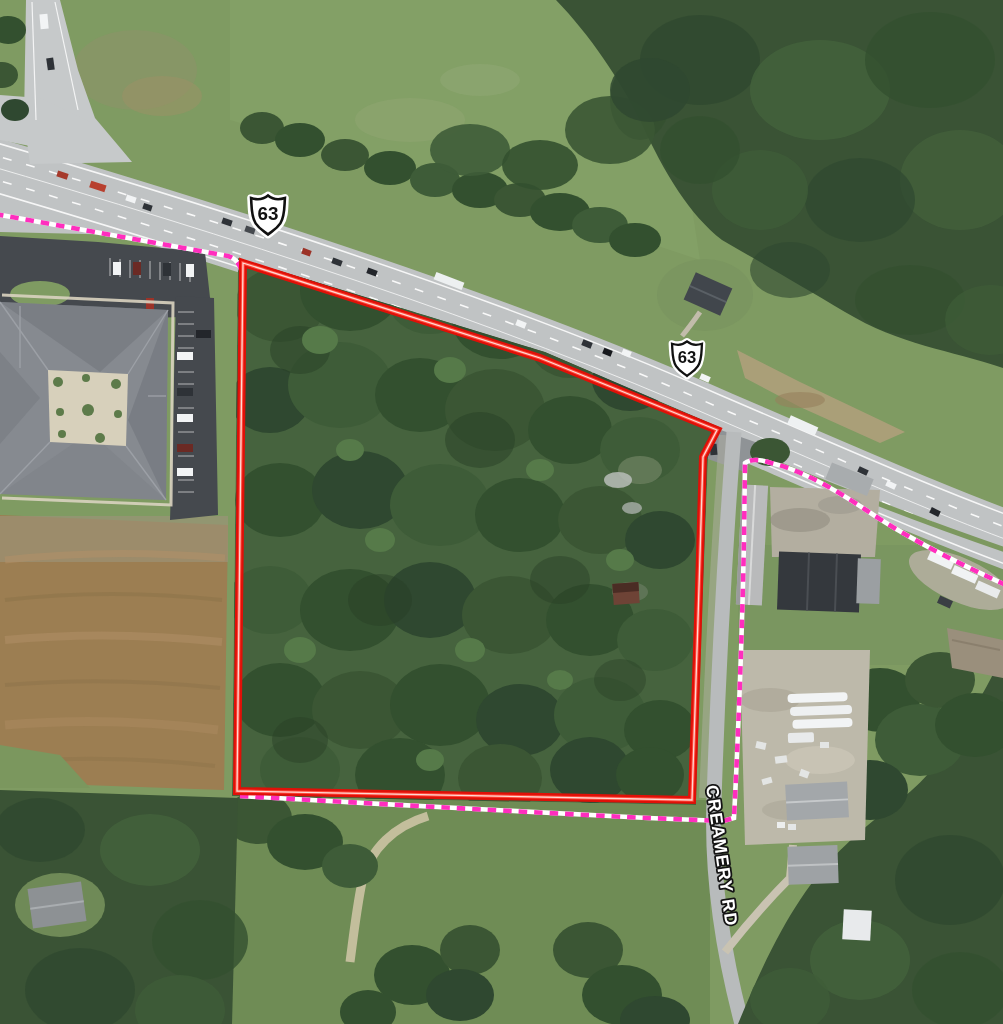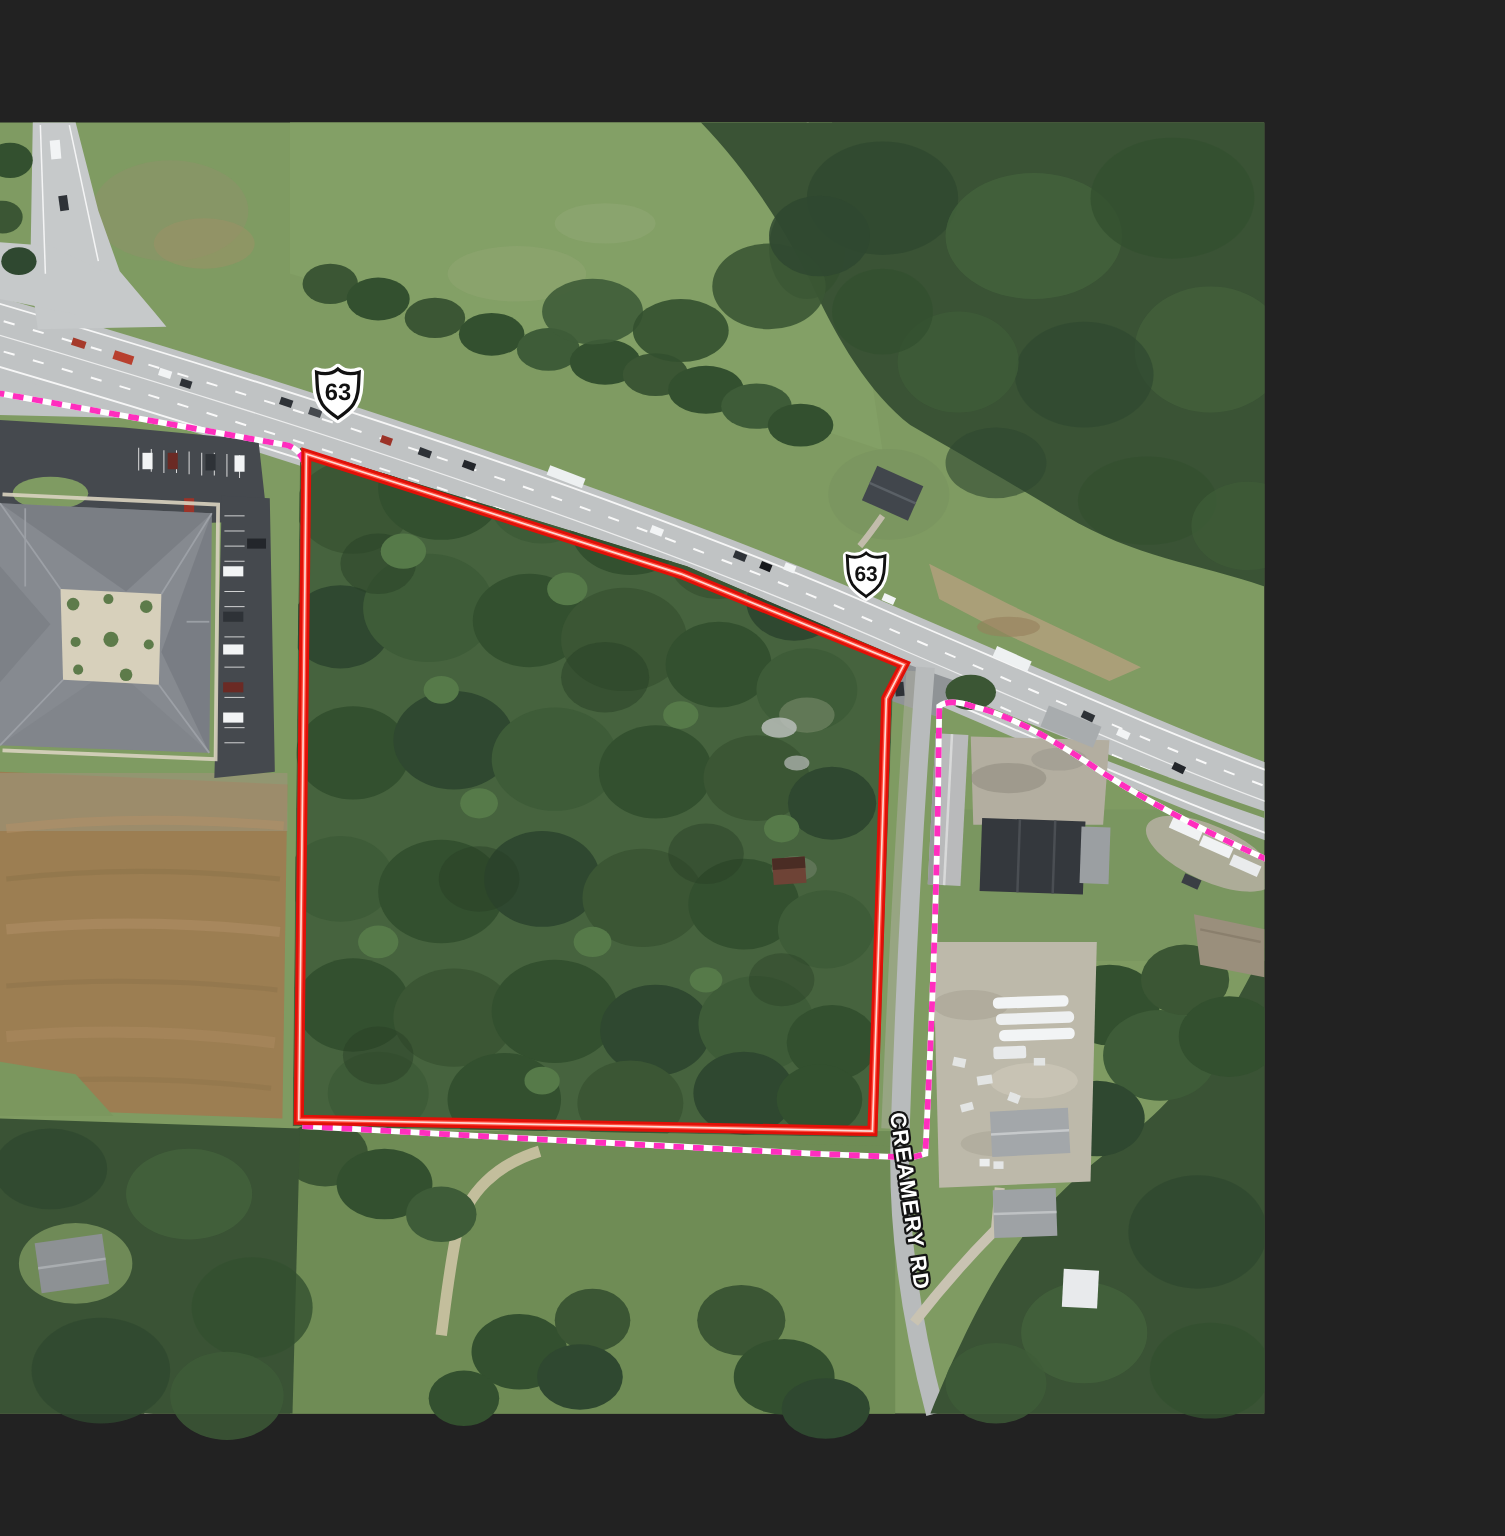--- a/index.html
+++ b/index.html
@@ -1,17 +1,17 @@
 <!DOCTYPE html>
 <html><head>
 <meta charset="utf-8">
 <style>
   html,body{margin:0;padding:0;background:#222;}
   .map-viewport{
-    position:relative;width:843px;height:1024px;overflow:hidden;
+    position:relative;width:1003px;height:1024px;overflow:hidden;
     font-family:"Liberation Sans",sans-serif;
   }
   .map-viewport svg{display:block;width:100%;height:100%;}
   text{font-family:"Liberation Sans","DejaVu Sans",sans-serif;}
   .shield-num{font-weight:bold;}
   .road-label{font-weight:bold;}
 </style>
 </head>
 <body>
 

